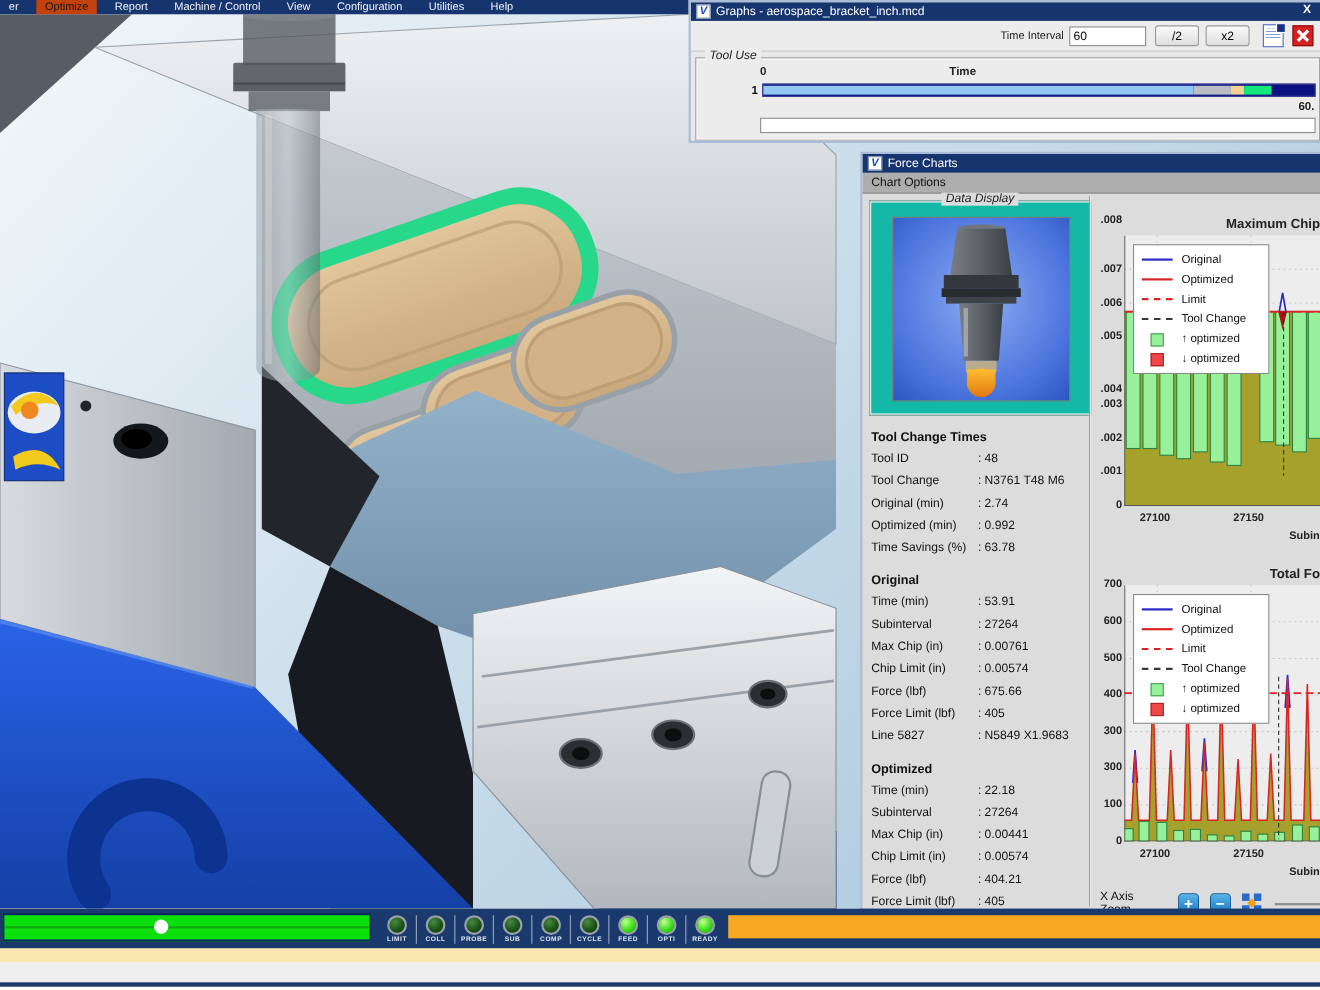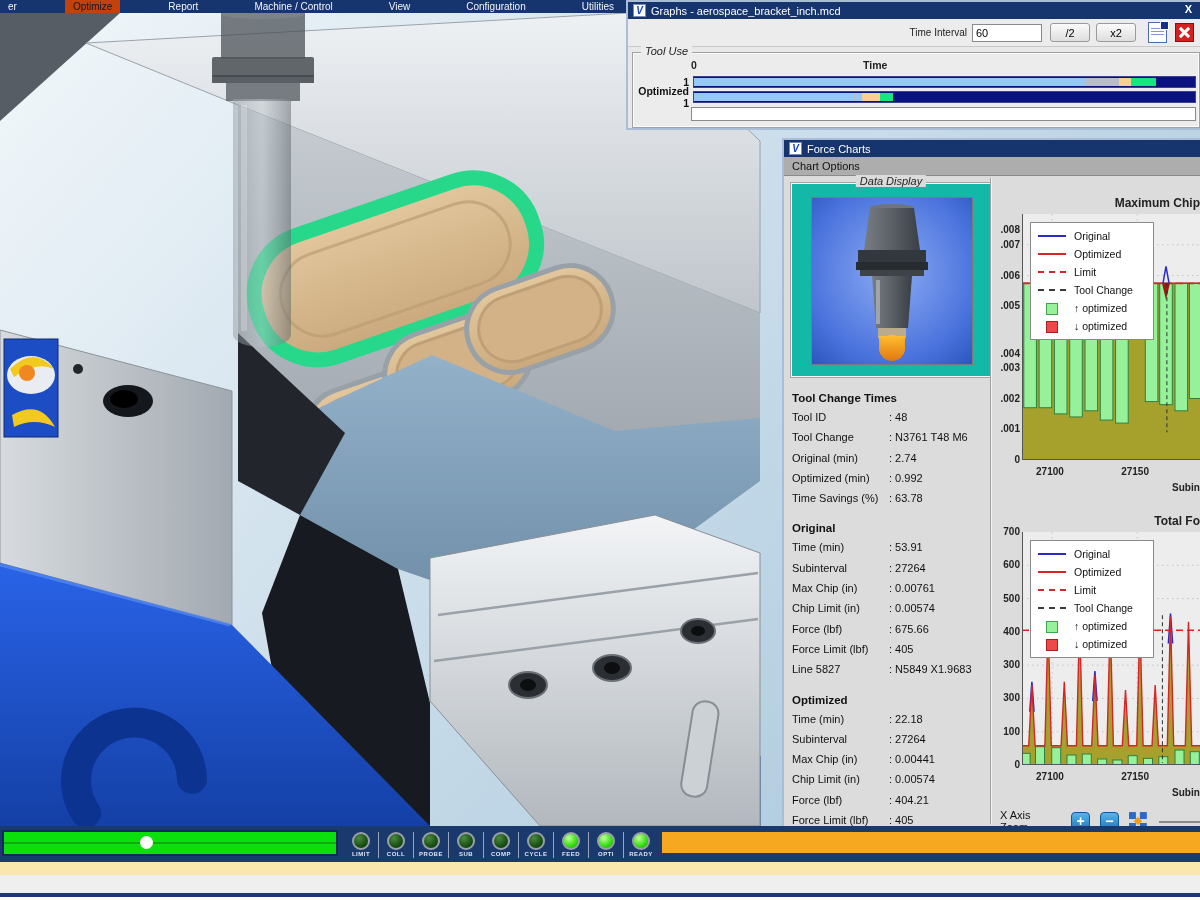--- a/index.html
+++ b/index.html
@@ -194,21 +194,21 @@
       <rect x="221" y="0" width="84" height="46" fill="rgba(70,76,82,0.85)"></rect>
       <ellipse cx="263" cy="1" rx="42" ry="5" fill="rgba(108,114,120,0.9)"></ellipse>
       <rect x="212" y="44" width="102" height="20" rx="2" fill="rgba(52,58,64,0.88)"></rect>
       <rect x="212" y="62" width="102" height="8" fill="rgba(38,44,50,0.85)"></rect>
       <rect x="226" y="70" width="74" height="18" fill="rgba(72,78,84,0.82)"></rect>
       <path d="M233,86 h58 v236 a29,12 0 0 1 -58,0 Z" fill="url(#toolBody)"></path>
       <line x1="244" y1="92" x2="244" y2="318" stroke="rgba(255,255,255,0.25)" stroke-width="6"></line>
     </g>
   </svg>
 
-  <div class="menubar" style="background: rgb(22, 53, 110); gap: 32px;">
+  <div class="menubar" style="background: rgb(22, 53, 110);">
       <div class="menu-item">er</div>
       <div class="menu-item selected">Optimize</div>
       <div class="menu-item">Report</div>
       <div class="menu-item">Machine / Control</div>
       <div class="menu-item">View</div>
       <div class="menu-item">Configuration</div>
       <div class="menu-item">Utilities</div>
       <div class="menu-item">Help</div>
     </div>
 
@@ -232,30 +232,20 @@
       <span class="axis-static" style="left:230px;top:6px;">Time</span>
       <span class="axis-static" style="right:4px;top:6px;margin-top:32px;">60.</span>
       <div class="tu-rows">
           <div class="tu-row">
             <span class="tu-rowlabel">1</span>
             <div class="tu-bar" style="background: rgb(10, 18, 128);">
               <div class="tu-seg" style="left: 0%; width: 78%; background: rgb(147, 201, 244);"></div>
               <div class="tu-seg" style="left: 78%; width: 6.9%; background: rgb(185, 190, 196);"></div>
               <div class="tu-seg" style="left: 84.9%; width: 2.3%; background: rgb(247, 209, 148);"></div>
               <div class="tu-seg" style="left: 87.2%; width: 5.1%; background: rgb(18, 232, 124);"></div>
-            </div>
-          </div>
-          <div class="tu-row">
-            <span class="tu-rowlabel">Optimized 1</span>
-            <div class="tu-bar" style="background: rgb(10, 18, 128);">
-              <div class="tu-seg" style="left: 0%; width: 31.8%; background: rgb(147, 201, 244);"></div>
-              <div class="tu-seg" style="left: 31.8%; width: 0.5%; background: rgb(185, 190, 196);"></div>
-              <div class="tu-seg" style="left: 32.3%; width: 1.2%; background: rgb(147, 201, 244);"></div>
-              <div class="tu-seg" style="left: 33.5%; width: 3.7%; background: rgb(247, 209, 148);"></div>
-              <div class="tu-seg" style="left: 37.2%; width: 2.5%; background: rgb(18, 232, 124);"></div>
             </div>
           </div>
         </div>
       <div class="tu-scroll"></div>
     </div>
   </div>
 
   <div class="window force">
     <div class="titlebar" style="background: rgb(22, 53, 110);">
       <span class="vicon">V</span>
@@ -497,21 +487,21 @@
       <div class="zbtn minus"></div>
       <svg class="zfit" width="18" height="18" viewBox="0 0 18 18">
         <rect x="0" y="0" width="7" height="7" fill="#2a6ac8"></rect>
           <rect x="11" y="0" width="7" height="7" fill="#2a6ac8"></rect>
         <rect x="0" y="11" width="7" height="7" fill="#2a6ac8"></rect>
           <rect x="11" y="11" width="7" height="7" fill="#2a6ac8"></rect>
         <rect x="6" y="6" width="6" height="6" fill="#f0a018" transform="rotate(45 9 9)"></rect>
       </svg>
       <div class="zslider"></div>
     </div>
-  <span class="axis-lab ylab" style="left: 204px; top: 84px;">.008</span>
+  <span class="axis-lab ylab" style="left: 204px; top: 55px;">.008</span>
       <span class="axis-lab ylab" style="left: 204px; top: 98.75px;">.007</span>
       <span class="axis-lab ylab" style="left: 204px; top: 129.5px;">.006</span>
       <span class="axis-lab ylab" style="left: 204px; top: 160.25px;">.005</span>
       <span class="axis-lab ylab" style="left: 204px; top: 208px; text-align: right;">.004</span>
       <span class="axis-lab ylab" style="left: 204px; top: 221.75px;">.003</span>
       <span class="axis-lab ylab" style="left: 204px; top: 252.5px;">.002</span>
       <span class="axis-lab ylab" style="left: 204px; top: 283.25px;">.001</span>
       <span class="axis-lab ylab" style="left: 204px; top: 314px;">0</span>
       <span class="axis-lab " style="left: 252.06px; top: 326px;">27100</span>
       <span class="axis-lab " style="left: 337.2px; top: 326px;">27150</span>

